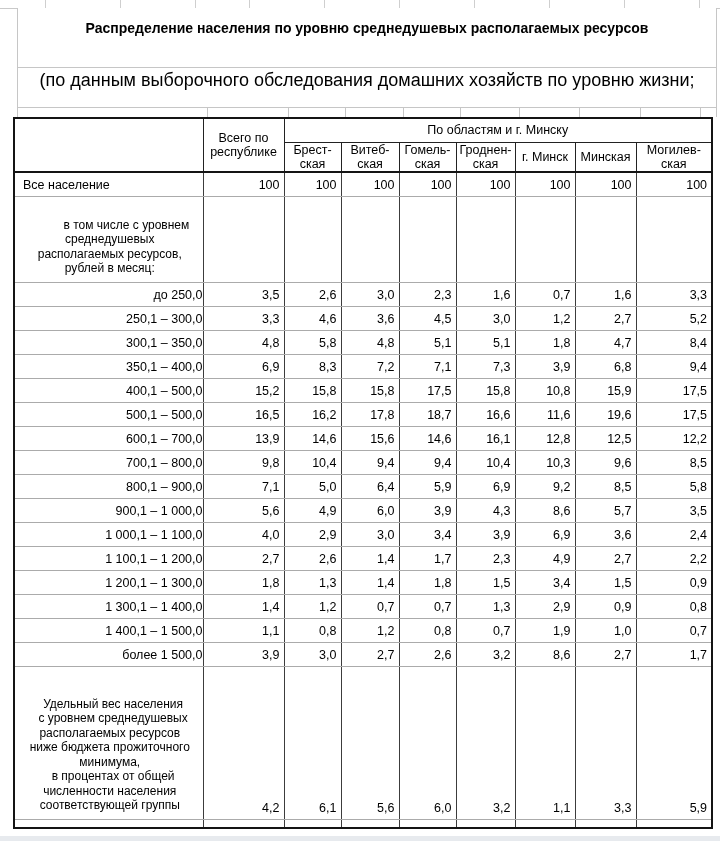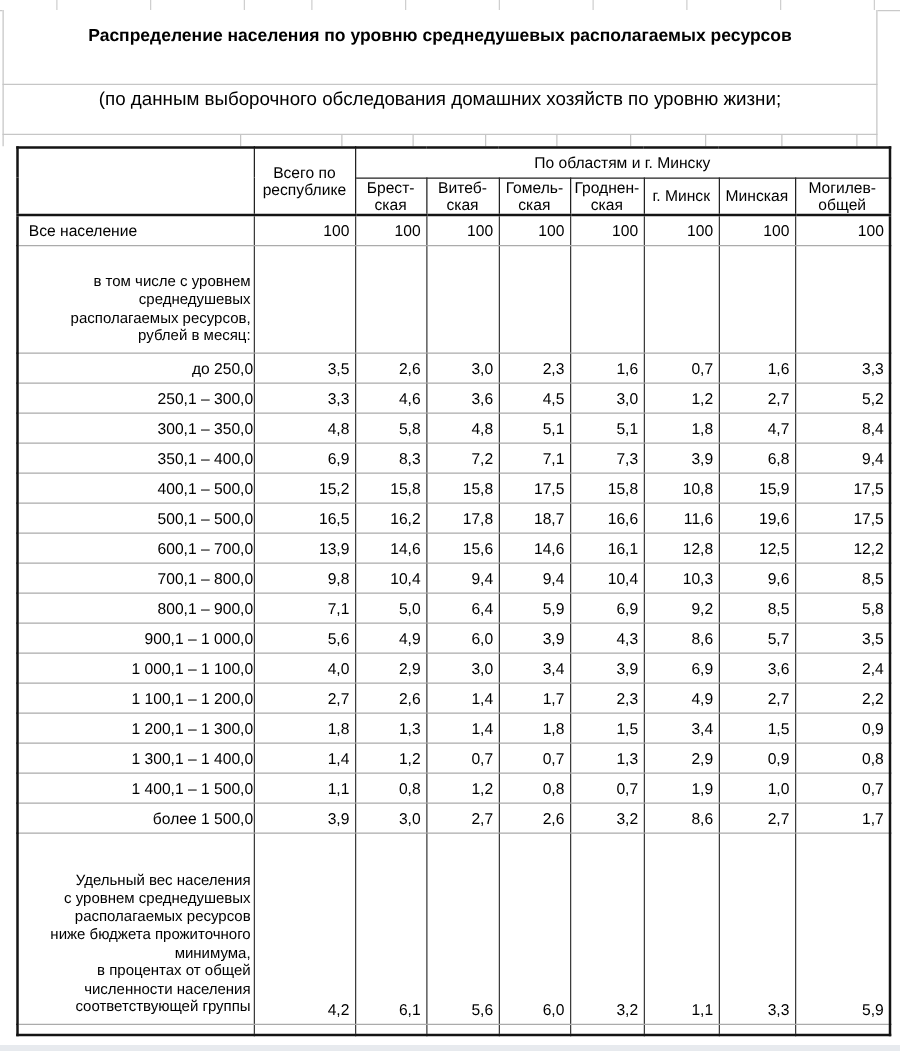--- a/index.html
+++ b/index.html
@@ -7,25 +7,25 @@
     font-family:"Liberation Sans",sans-serif;
     color:#000;background:#fff;
   }
   #screen{position:relative;width:720px;height:841px;background:#fff;overflow:hidden;}
 
   
   .gridv{position:absolute;top:0;width:1px;height:8px;background:#cfcfcf;}
   .gridh{position:absolute;left:0;top:8px;width:720px;height:1px;background:#c9c9c9;}
 
   
-  .block{position:absolute;left:2px;width:700px;box-sizing:border-box;background:#fff;}
+  .block{position:absolute;left:17px;width:700px;box-sizing:border-box;background:#fff;}
   #title-block{top:8px;height:60px;border:1px solid #c6c6c6;border-top:none;text-align:center;padding-top:11px;}
   #title-block .t{font-size:14px;font-weight:bold;line-height:19px;}
   #subtitle-block{top:68px;height:40px;border:1px solid #c6c6c6;border-top:none;text-align:center;padding-top:4px;}
-  #subtitle-block .s{font-size:15px;line-height:16px;}
+  #subtitle-block .s{font-size:18px;line-height:16px;}
   #spacer-row{top:108px;height:9px;border-left:1px solid #c6c6c6;border-right:1px solid #c6c6c6;}
   #spacer-row .gv{position:absolute;top:0;width:1px;height:9px;background:#c6c6c6;}
 
   
   table{
     position:absolute;left:13px;top:117px;
     border-collapse:collapse;table-layout:fixed;width:700px;
     font-size:12.5px;
   }
   td{
@@ -33,21 +33,21 @@
     border-top:1px solid #ababab;border-bottom:1px solid #ababab;
     padding:0;overflow:hidden;
   }
   table{border:2px solid #141414;}
   .h{border-color:#222;text-align:center;vertical-align:middle;line-height:14px;}
   .rh{white-space:pre-line;}
   .num{text-align:right;vertical-align:bottom;padding:0 4px 4px 0;}
   .lbl{text-align:right;vertical-align:bottom;padding-bottom:4px;}
   .lbl-left{text-align:left;vertical-align:bottom;padding:0 2px 4px 8px;}
   .plabel{
-    text-align:right;vertical-align:bottom;white-space:pre-wrap;
+    text-align:center;vertical-align:bottom;white-space:pre-wrap;
     font-size:12px;line-height:14.5px;padding:10px 2px 6px 4px;
   }
   .r-h1{height:24px;}
   .r-h2{height:30px;}
   .r-allpop{height:24px;}
   .r-allpop td{border-top:2px solid #141414;}
   .r-group{height:86px;}
   tbody[data-rows] tr{height:24px;}
   .r-footer{height:153px;}
   .r-thin{height:9px;}
@@ -118,21 +118,21 @@
 ская</td>
           <td class="h rh">Витеб-
 ская</td>
           <td class="h rh">Гомель-
 ская</td>
           <td class="h rh">Гроднен-
 ская</td>
           <td class="h rh">г. Минск</td>
           <td class="h rh">Минская</td>
           <td class="h rh">Могилев-
-общей</td>
+ская</td>
         </tr>
       <tr class="r-allpop">
         <td class="lbl-left">Все население</td>
       <td class="num">100</td>
           <td class="num">100</td>
           <td class="num">100</td>
           <td class="num">100</td>
           <td class="num">100</td>
           <td class="num">100</td>
           <td class="num">100</td>

